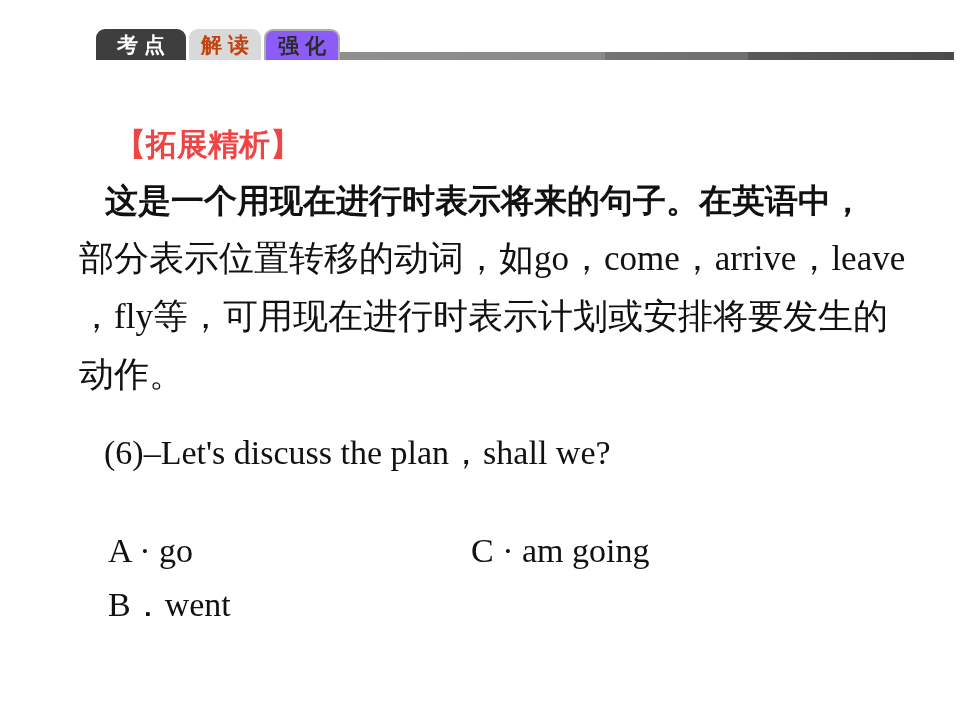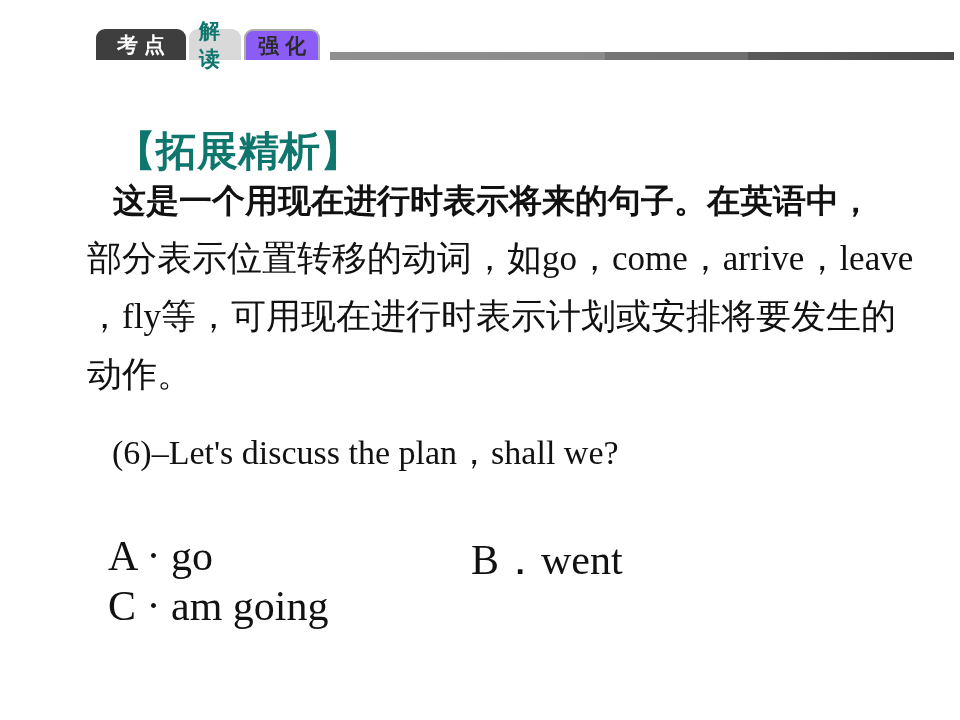--- a/index.html
+++ b/index.html
@@ -36,23 +36,23 @@
     letter-spacing: 6px;
     padding: 0 4px 0 10px;
     cursor: pointer;
   }
   .tab-1 {
     width: 90px;
     background: #3e3e3e;
     color: #ffffff;
   }
   .tab-2 {
-    width: 52px;
+    width: 72px;
     background: #d9d9d9;
-    color: #0f766e;
+    color: #c2410c;
   }
   .tab-3 {
     width: 76px;
     background: #8b5cf6;
     color: #2b2b2b;
     border: 2px solid #aeaeae;
     border-bottom: none;
   }
 
   
@@ -67,49 +67,49 @@
       #757575 44%, #6f6f6f 67%,
       #5a5a5a 67%, #4a4a4a 100%);
   }
 
   
   .section-title {
     position: absolute;
     left: 103px;
     font-family: Liberation Mono, monospace;
     font-weight: bold;
-    font-size: 41px;
-    color: #0f766e;
+    font-size: 31px;
+    color: #ef4444;
     white-space: nowrap;
   }
   .section-title.s1 { top: 112px; }
   .section-title.s2 { top: 363px; }
 
   
   .para {
     position: absolute;
     left: 63px;
     top: 160px;
     width: 860px;
     font-size: 35px;
     line-height: 50px;
     color: #111111;
   }
-  .para .line { white-space: nowrap; margin-left: 8px; }
+  .para .line { white-space: nowrap; }
   .para .line.indent { padding-left: 30px; }
   .para .line.emph {
     font-family: "Liberation Sans", "DejaVu Sans", sans-serif;
     font-weight: 600;
     font-size: 33px;
   }
 
   
   .question {
     position: absolute;
-    left: 100px;
+    left: 92px;
     top: 418px;
     font-size: 34px;
     color: #111111;
     white-space: nowrap;
   }
   .answer-line {
     position: absolute;
     left: 92px;
     top: 466px;
     font-size: 34px;
@@ -123,21 +123,21 @@
     padding: 0 2px;
   }
 
   .options {
     position: absolute;
     left: 92px;
     top: 516px;
     display: grid;
     grid-template-columns: 363px auto;
     grid-auto-rows: 50px;
-    font-size: 42px;
+    font-size: 34px;
     color: #111111;
   }
   .option { white-space: nowrap; }
 </style>
 </head>
 <body>
 
 <div class="slide">
 
   <div class="tabbar">
@@ -156,17 +156,17 @@
     <div class="line">，fly等，可用现在进行时表示计划或安排将要发生的</div>
     <div class="line">动作。</div>
   </div>
 
 
   <div class="question">(6)–Let's discuss the plan，shall we?</div>
 
 
   <div class="options">
     <div class="option">A · go</div>
+    <div class="option">C · am going</div>
     <div class="option">B．went</div>
-    <div class="option">C · am going</div>
   </div>
 
 </div>
 
 </body></html>

